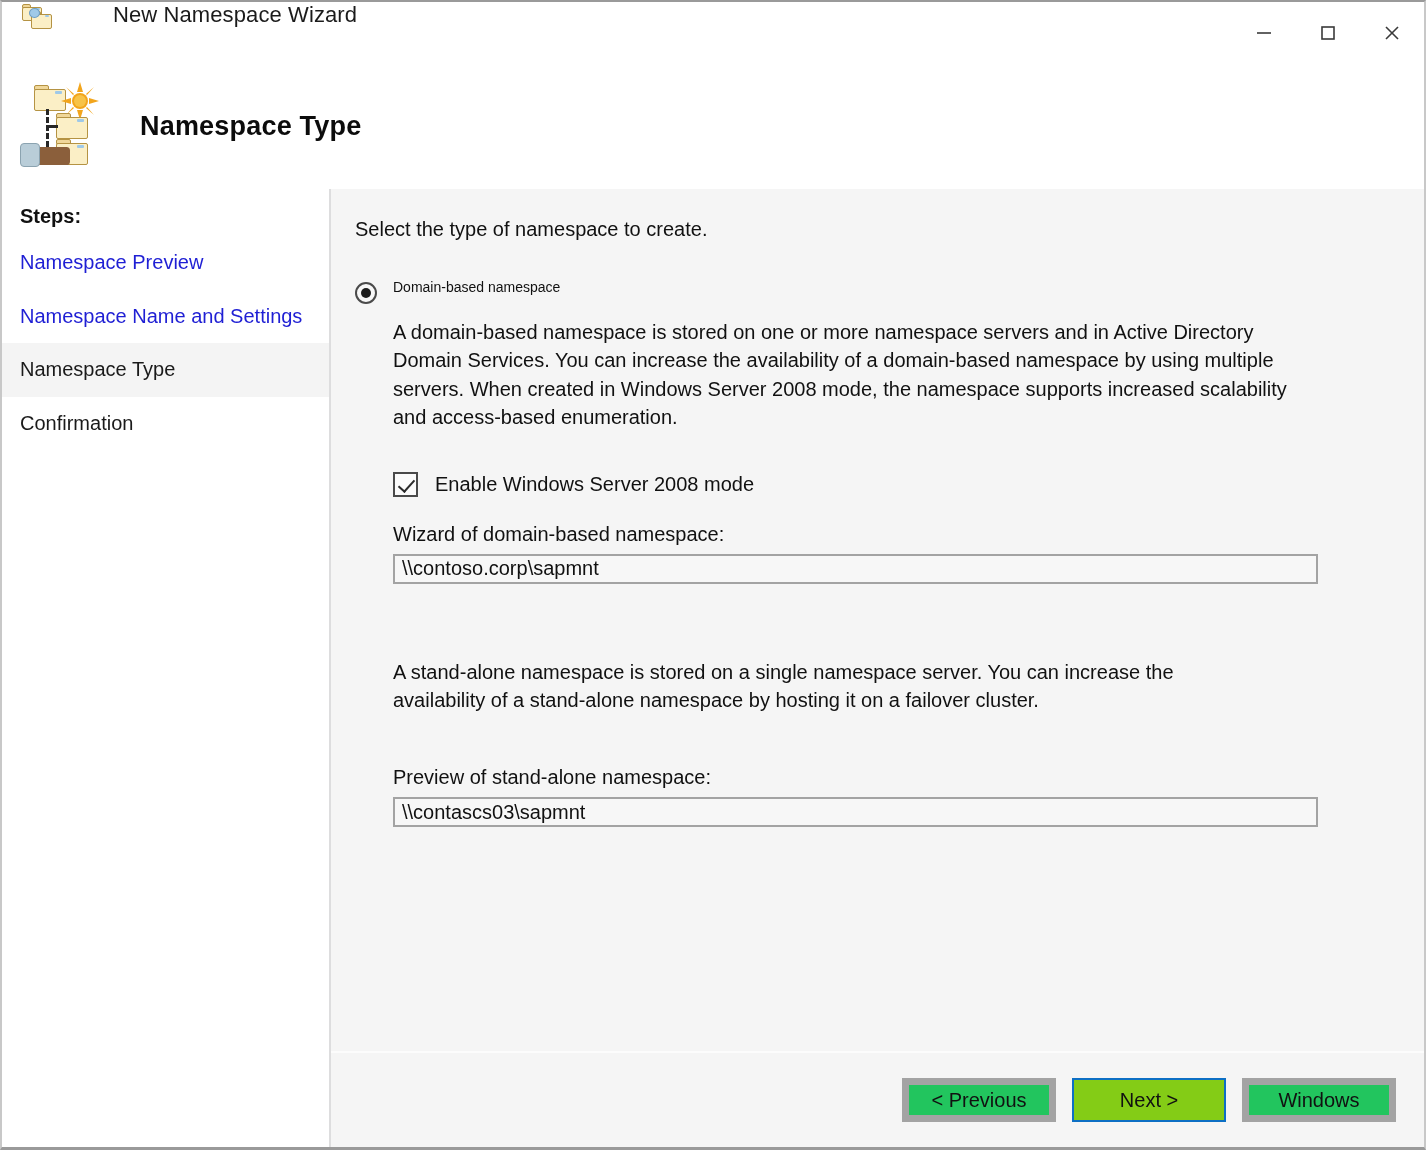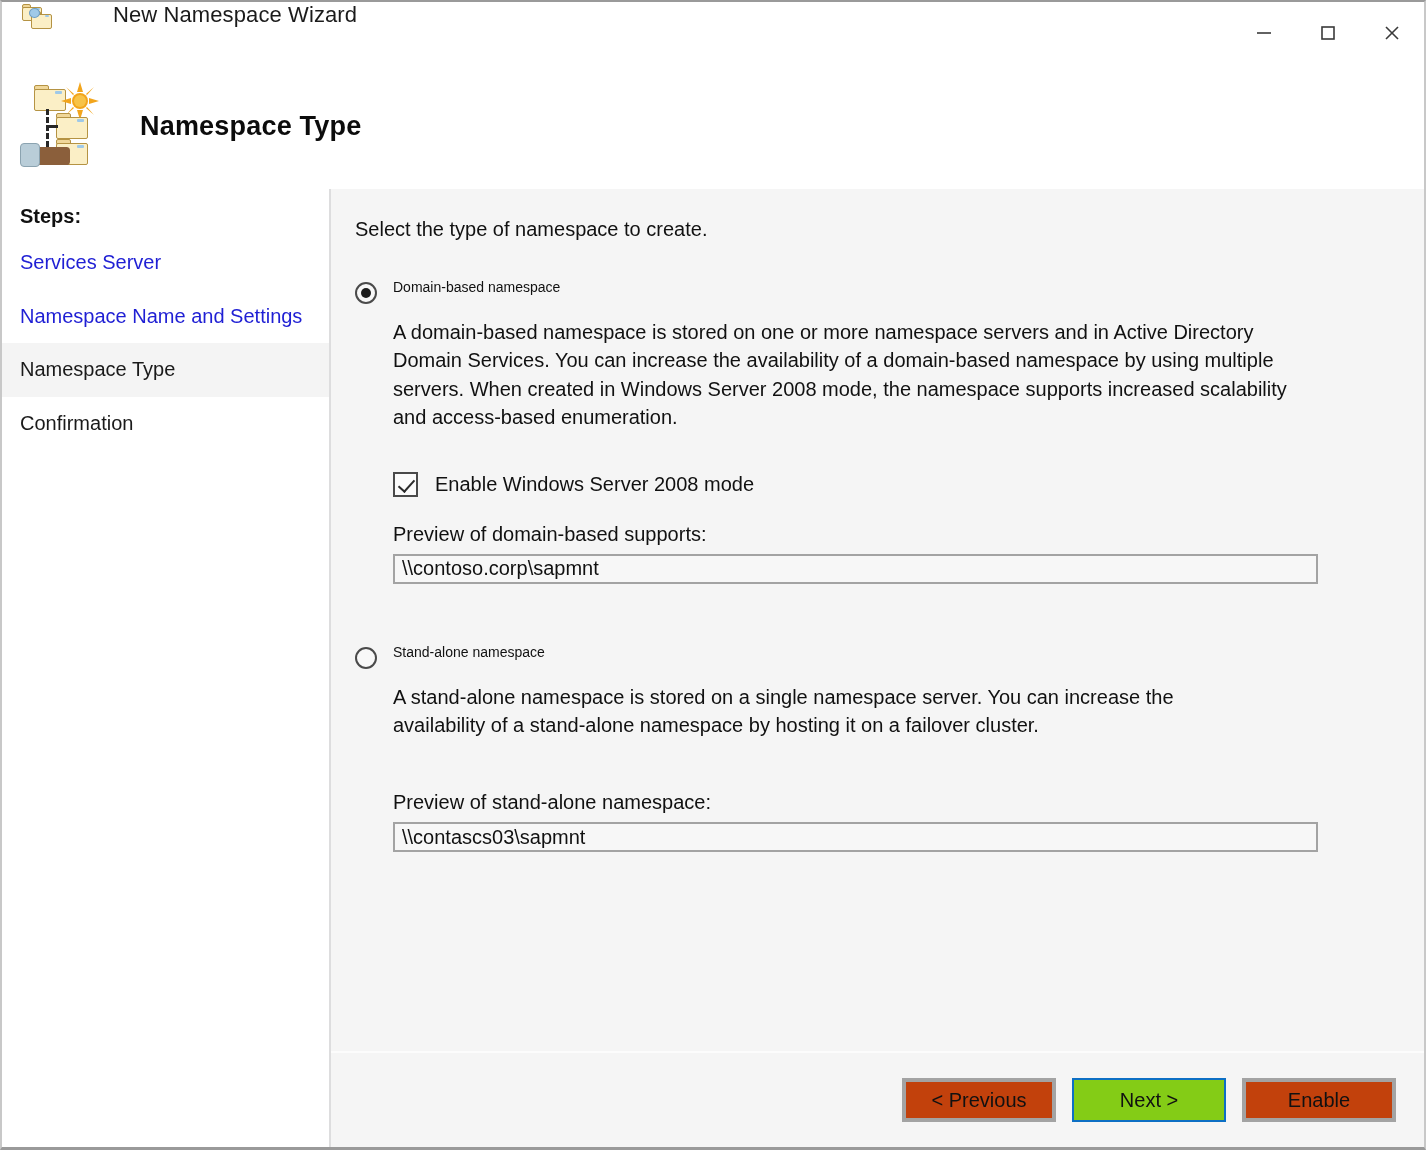--- a/index.html
+++ b/index.html
@@ -153,22 +153,22 @@
   
   .footer {
     position: absolute; left: 0; right: 0; bottom: 0; height: 96px;
     background: #f5f5f5;
     border-top: 2px solid #fcfcfc;
     display: flex; align-items: center; justify-content: flex-end;
     padding-right: 28px;
   }
   .btn {
     width: 154px; height: 44px;
-    background: #c2410c;
-    border: 4px solid #a3a3a3;
+    background: #22c55e;
+    border: 7px solid #a3a3a3;
     font-size: 20px; color: #111;
     display: flex; align-items: center; justify-content: center;
     margin-left: 16px;
     font-family: "Liberation Sans", sans-serif;
   }
   .btn.default {
     border: 2px solid #0d6fc4;
     background: #84cc16;
   }
 
@@ -272,21 +272,21 @@
       <div style="position:absolute;left:8px;top:66px;width:46px;height:18px;background:#8b5f3b;border-radius:10px 4px 4px 10px;"></div>
       <div style="position:absolute;left:4px;top:62px;width:20px;height:24px;background:#b9cdd8;border:1px solid #8ba3b0;border-radius:4px;"></div>
     </div>
     <div class="header-title">Namespace Type</div>
   </div>
 
   <div class="body">
 
     <div class="sidebar">
       <div class="steps-label">Steps:</div>
-      <div class="step link">Services Server</div>
+      <div class="step link">Namespace Preview</div>
       <div class="step link">Namespace Name and Settings</div>
       <div class="step current">Namespace Type</div>
       <div class="step">Confirmation</div>
     </div>
 
     <div class="content">
       <div class="content-inner">
 
         <div class="intro">Select the type of namespace to create.</div>
 
@@ -295,42 +295,38 @@
             <div class="radio checked"></div>
             <div class="option-label">Domain-based namespace</div>
           </div>
           <div class="option-desc">A domain-based namespace is stored on one or more namespace servers and in Active Directory Domain Services. You can increase the availability of a domain-based namespace by using multiple servers. When created in Windows Server 2008 mode, the namespace supports increased scalability and access-based enumeration.</div>
 
           <div class="check-row">
             <div class="checkbox checked"></div>
             <div class="check-label">Enable Windows Server 2008 mode</div>
           </div>
 
-          <div class="preview-label">Preview of domain-based supports:</div>
+          <div class="preview-label">Wizard of domain-based namespace:</div>
           <div class="textfield">\\contoso.corp\sapmnt</div>
         </div>
 
         <div class="gap-large"></div>
 
         <div>
-          <div class="option-row">
-            <div class="radio"></div>
-            <div class="option-label">Stand-alone namespace</div>
-          </div>
           <div class="option-desc" style="max-width:860px;">A stand-alone namespace is stored on a single namespace server. You can increase the availability of a stand-alone namespace by hosting it on a failover cluster.</div>
 
           <div class="gap-mid"></div>
 
           <div class="preview-label" style="margin-top:0;">Preview of stand-alone namespace:</div>
           <div class="textfield">\\contascs03\sapmnt</div>
         </div>
 
       </div>
 
       <div class="footer">
         <div class="btn">&lt; Previous</div>
         <div class="btn default">Next &gt;</div>
-        <div class="btn">Enable</div>
+        <div class="btn">Windows</div>
       </div>
     </div>
 
   </div>
 </div>
 
 </body></html>

